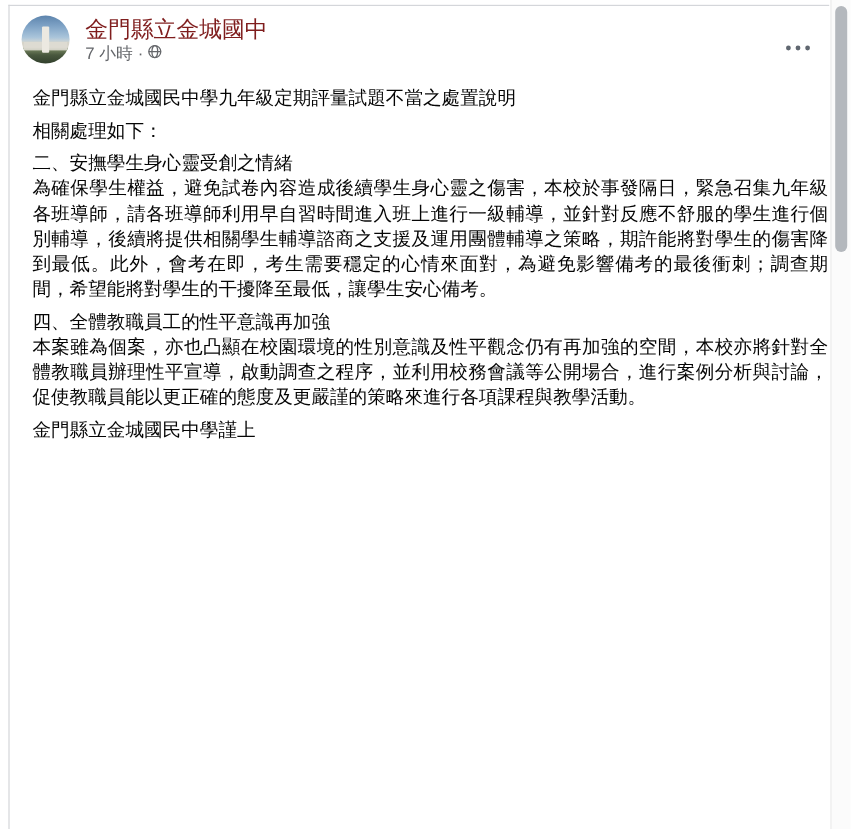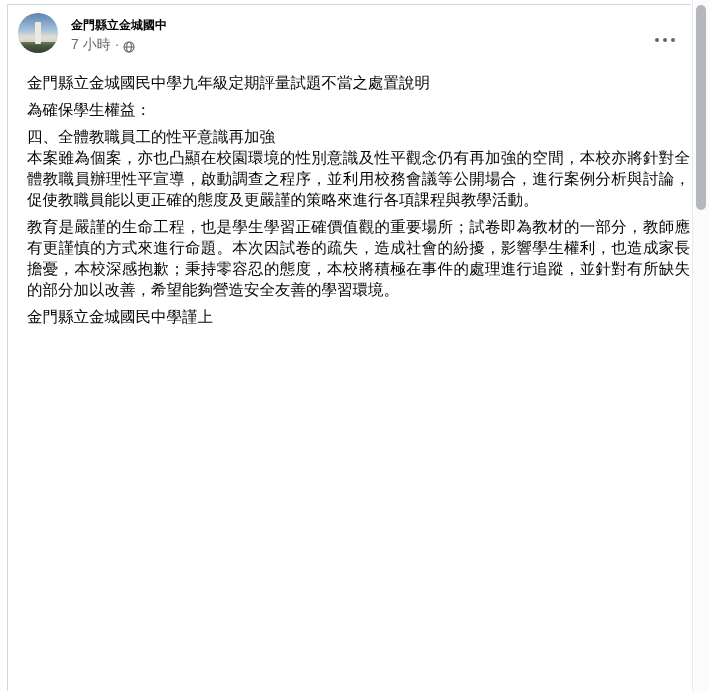--- a/index.html
+++ b/index.html
@@ -66,29 +66,29 @@
     width: 6px;
     height: 22px;
     background: #ece9e1;
     border-radius: 1px;
   }
   .header-text {
     margin-left: 53px;
     padding-top: 2px;
   }
   .page-name {
-    font-size: 12px;
-    font-weight: bold;
+    font-size: 19px;
+    font-weight: normal;
     line-height: 21px;
-    color: #000000;
+    color: #7f1d1d;
     cursor: pointer;
   }
   .post-meta {
     display: flex;
-    align-items: flex-end;
+    align-items: flex-start;
     gap: 4px;
     font-size: 14px;
     line-height: 17px;
     color: #65676b;
   }
   .globe-icon { display: inline-flex; margin-top: 1px; }
   .more-button {
     position: absolute;
     right: 8px;
     top: 23px;
@@ -170,24 +170,25 @@
 
       <div class="more-button">
         <span class="dot"></span>
         <span class="dot"></span>
         <span class="dot"></span>
       </div>
     </div>
 
     <div class="post-body">
         <div class="post-paragraph">金門縣立金城國民中學九年級定期評量試題不當之處置說明</div>
-        <div class="post-paragraph">為確保學生權益：</div>
+        <div class="post-paragraph">相關處理如下：</div>
+        <div class="post-paragraph">二、安撫學生身心靈受創之情緒
+為確保學生權益，避免試卷內容造成後續學生身心靈之傷害，本校於事發隔日，緊急召集九年級各班導師，請各班導師利用早自習時間進入班上進行一級輔導，並針對反應不舒服的學生進行個別輔導，後續將提供相關學生輔導諮商之支援及運用團體輔導之策略，期許能將對學生的傷害降到最低。此外，會考在即，考生需要穩定的心情來面對，為避免影響備考的最後衝刺；調查期間，希望能將對學生的干擾降至最低，讓學生安心備考。</div>
         <div class="post-paragraph">四、全體教職員工的性平意識再加強
 本案雖為個案，亦也凸顯在校園環境的性別意識及性平觀念仍有再加強的空間，本校亦將針對全體教職員辦理性平宣導，啟動調查之程序，並利用校務會議等公開場合，進行案例分析與討論，促使教職員能以更正確的態度及更嚴謹的策略來進行各項課程與教學活動。</div>
-        <div class="post-paragraph">教育是嚴謹的生命工程，也是學生學習正確價值觀的重要場所；試卷即為教材的一部分，教師應有更謹慎的方式來進行命題。本次因試卷的疏失，造成社會的紛擾，影響學生權利，也造成家長擔憂，本校深感抱歉；秉持零容忍的態度，本校將積極在事件的處理進行追蹤，並針對有所缺失的部分加以改善，希望能夠營造安全友善的學習環境。</div>
         <div class="post-paragraph">金門縣立金城國民中學謹上</div>
       </div>
 
   </div>
 
   <div class="scrollbar-track">
     <div class="scrollbar-thumb"></div>
   </div>
 
 </div>

